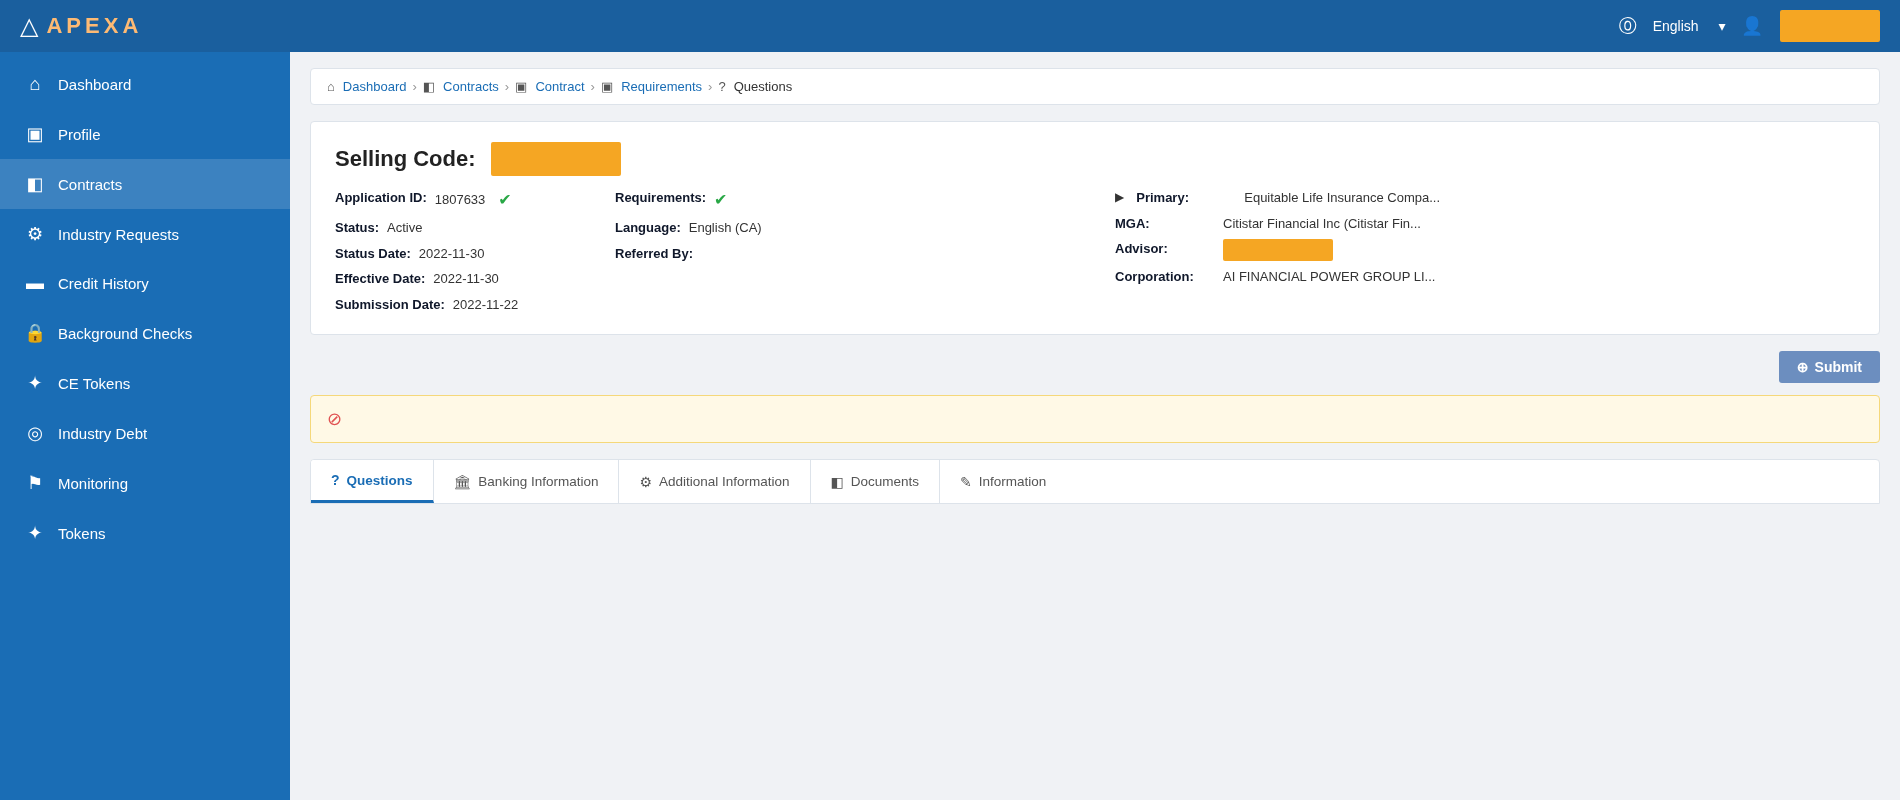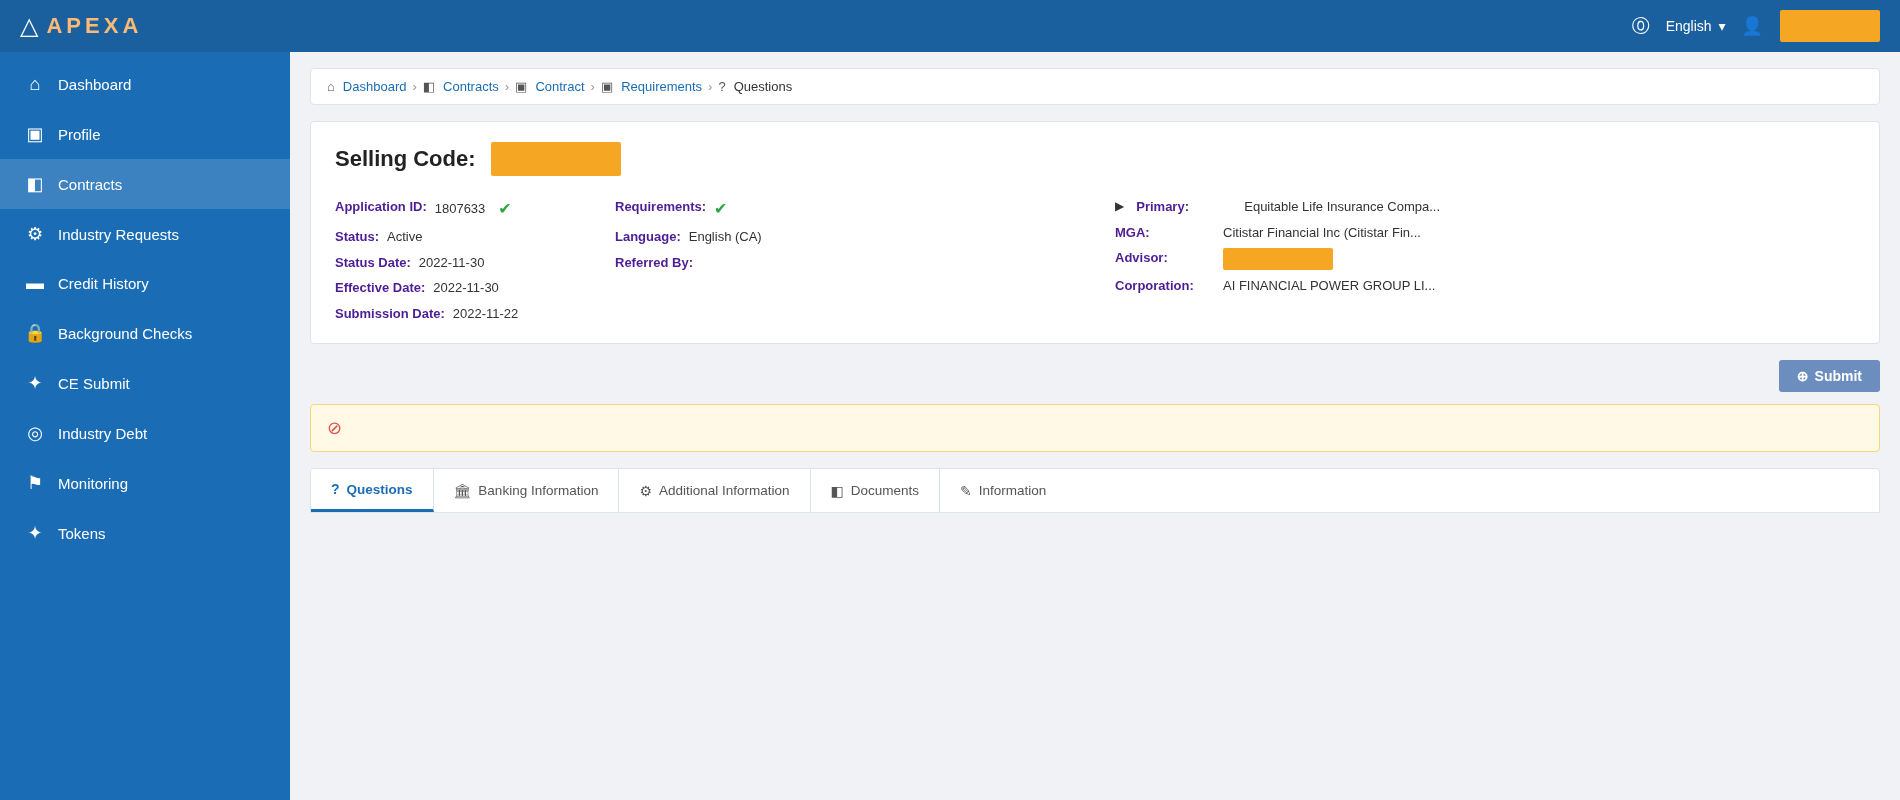--- a/index.html
+++ b/index.html
@@ -18,21 +18,21 @@
     .top-nav-left { display: flex; align-items: center; gap: 8px; }
     .logo-text {
       color: #fdba74;
       font-size: 22px;
       font-weight: 700;
       letter-spacing: 4px;
     }
     .logo-icon { color: white; font-size: 24px; }
     .top-nav-right { display: flex; align-items: center; gap: 16px; }
     .nav-help { color: white; font-size: 18px; cursor: pointer; }
-    .nav-lang { color: white; font-size: 14px; cursor: pointer; display: flex; align-items: center; gap: 7px; }
+    .nav-lang { color: white; font-size: 14px; cursor: pointer; display: flex; align-items: center; gap: 20px; }
     .nav-user { color: white; font-size: 18px; cursor: pointer; }
     .nav-cta {
       background: #f5a623;
       color: white;
       border: none;
       padding: 6px 20px;
       font-size: 13px;
       font-weight: 600;
       cursor: pointer;
       border-radius: 2px;
@@ -98,21 +98,21 @@
       border: 1px solid #dde3ea;
       border-radius: 4px;
       padding: 20px 24px;
       margin-bottom: 16px;
     }
 
     .selling-code-row {
       display: flex;
       align-items: center;
       gap: 15px;
-      margin-bottom: 21px;
+      margin-bottom: 12px;
     }
     .selling-code-label {
       font-size: 22px;
       font-weight: 800;
       color: #222;
     }
     .selling-code-value {
       background: #f5a623;
       width: 130px;
       height: 34px;
@@ -120,21 +120,21 @@
       display: inline-block;
     }
 
     .info-grid {
       display: grid;
       grid-template-columns: 280px 280px 220px 1fr;
       gap: 0;
     }
     .info-col { display: flex; flex-direction: column; gap: 6px; }
     .info-row { display: flex; gap: 8px; font-size: 13px; line-height: 1.5; }
-    .info-label { font-weight: 700; color: #4c1d95; white-space: nowrap; }
+    .info-label { font-weight: 700; color: #0f172a; white-space: nowrap; }
     .info-value { color: #333; }
     .info-value.with-check { display: flex; align-items: center; gap: 13px; }
     .check-icon { color: #28a745; font-size: 16px; }
 
     .info-col-right { display: flex; flex-direction: column; gap: 6px; }
     .info-col-right .info-row { align-items: flex-start; }
     .info-col-right .info-label { min-width: 100px; }
 
     .primary-arrow { color: #333; font-size: 12px; margin-right: 4px; }
 
@@ -250,21 +250,21 @@
     <div class="sidebar-item">
       <span class="sidebar-icon">▬</span>
       <span>Credit History</span>
     </div>
     <div class="sidebar-item">
       <span class="sidebar-icon">🔒</span>
       <span>Background Checks</span>
     </div>
     <div class="sidebar-item">
       <span class="sidebar-icon">✦</span>
-      <span>CE Submit</span>
+      <span>CE Tokens</span>
     </div>
     <div class="sidebar-item">
       <span class="sidebar-icon">◎</span>
       <span>Industry Debt</span>
     </div>
     <div class="sidebar-item">
       <span class="sidebar-icon">⚑</span>
       <span>Monitoring</span>
     </div>
     <div class="sidebar-item">

